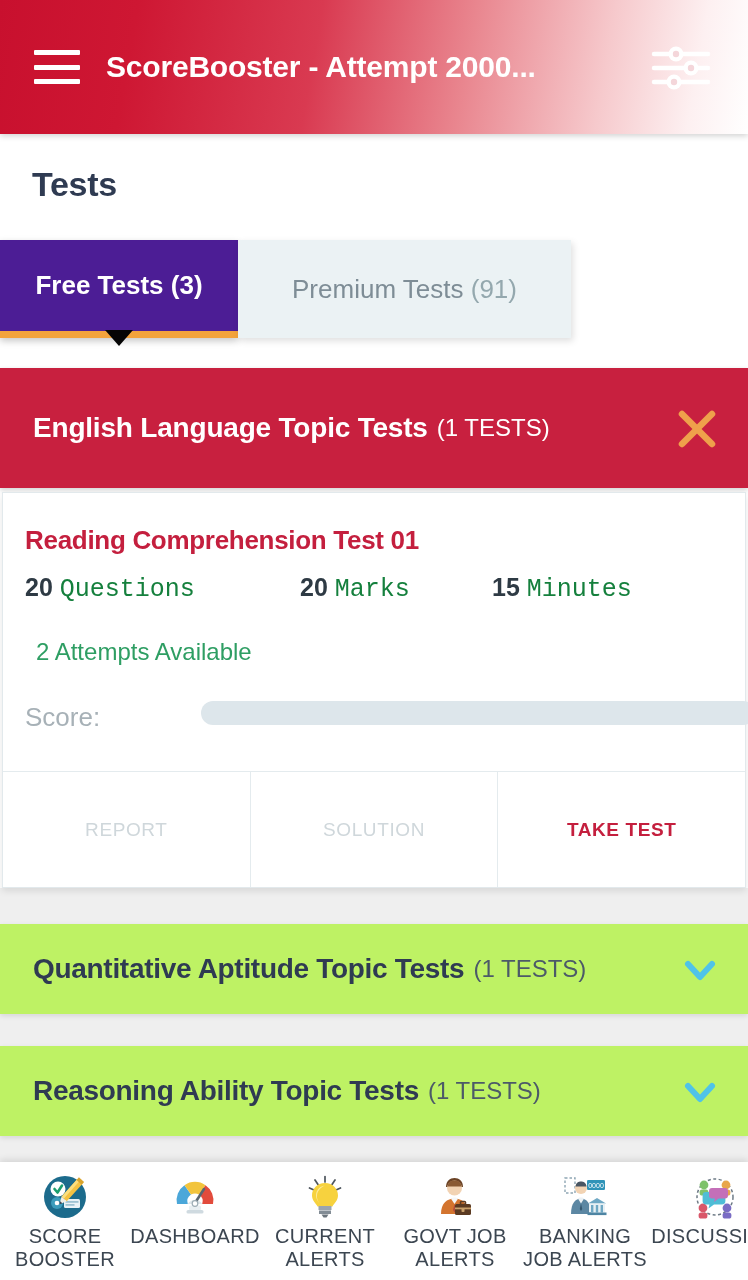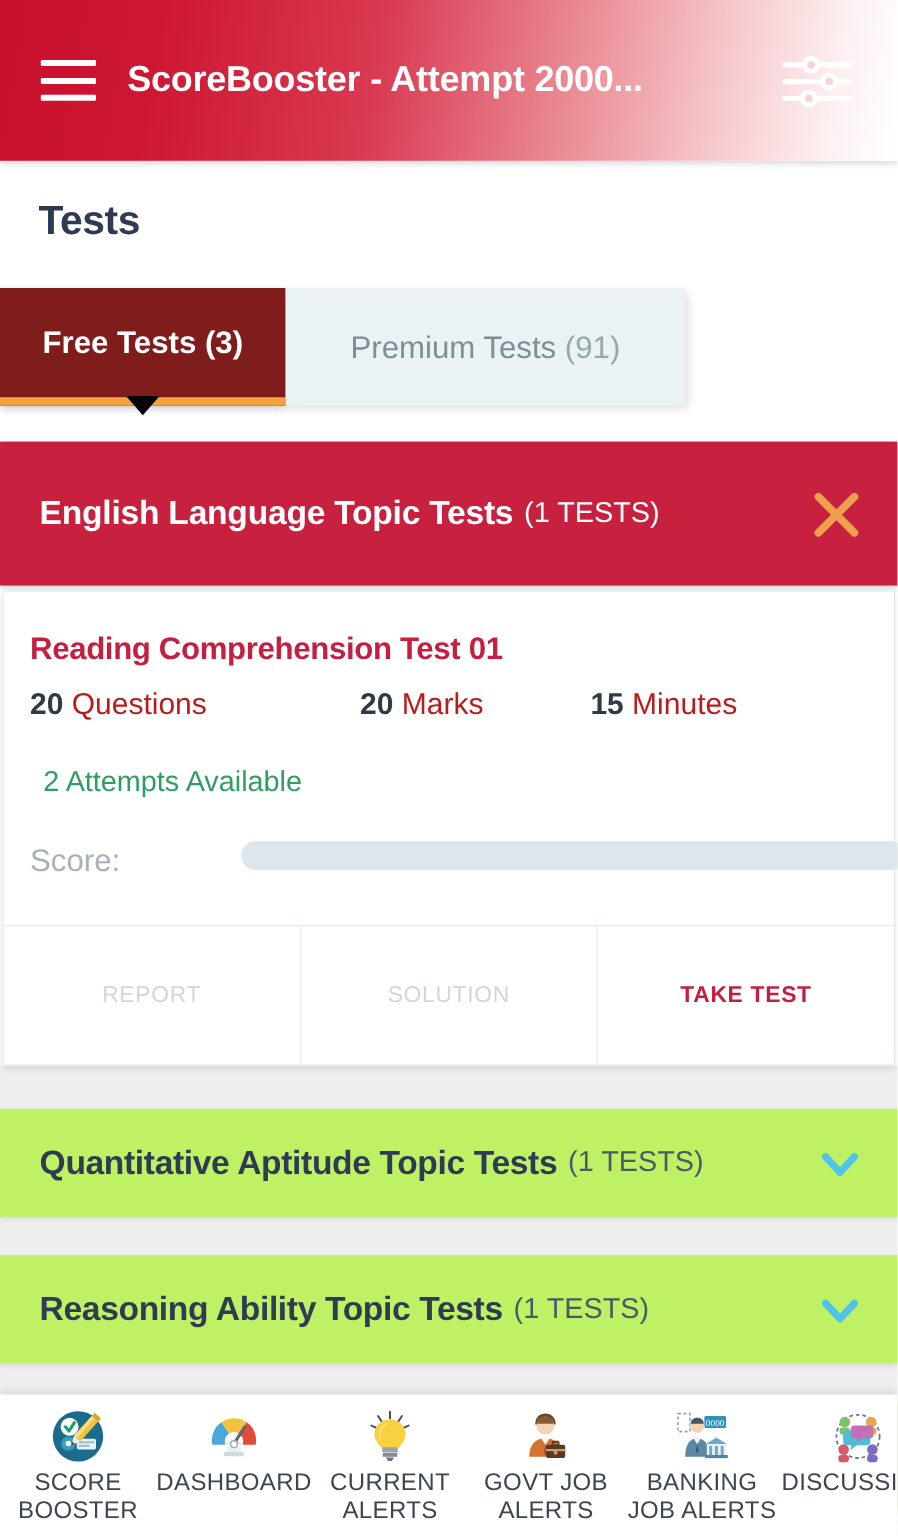--- a/index.html
+++ b/index.html
@@ -41,21 +41,21 @@
   
   .tabs{
     position:absolute; top:240px; left:0; width:748px; height:98px;
     display:flex; align-items:stretch;
   }
   .tab{
     position:relative; display:flex; align-items:center; justify-content:center;
     font-size:26px; cursor:pointer;
   }
   .tab.active{
-    width:238px; background:#7f1d1d; color:#ffffff; font-weight:bold;
+    width:238px; background:#4c1d95; color:#ffffff; font-weight:bold;
     border-bottom:7px solid #F3A33C;
     box-shadow:0 3px 7px rgba(0,0,0,.22);
   }
   .tab.active::after{
     content:""; position:absolute; left:50%; bottom:-15px; transform:translateX(-50%);
     border-left:14px solid transparent; border-right:14px solid transparent;
     border-top:16px solid #050505;
   }
   .tab.inactive{
     width:333px; background:#EBF2F4; color:#7E8D96; font-weight:normal;
@@ -87,21 +87,21 @@
     background:#ffffff; border:1px solid #E2E9EC;
     box-shadow:0 3px 7px rgba(0,0,0,.10);
   }
   .card-title{
     position:absolute; top:32px; left:22px;
     font-size:26px; font-weight:bold; color:#C41F3E; letter-spacing:-.3px;
   }
   .stats{ position:absolute; top:80px; left:22px; width:700px; }
   .stat{ position:absolute; font-size:25px; white-space:nowrap; }
   .stat .v{ color:#2E3A44; font-weight:bold; }
-  .stat .l{ color:#b91c1c; font-weight:normal; }
+  .stat .l{ color:#15803d; font-weight:normal;font-family:Liberation Mono, monospace; }
   .stat.s1{ left:0; }
   .stat.s2{ left:275px; }
   .stat.s3{ left:467px; }
   .attempts{
     position:absolute; top:145px; left:33px;
     font-size:24px; color:#2E9E63;
   }
   .score-row{
     position:absolute; top:205px; left:22px; width:700px; height:40px;
   }

